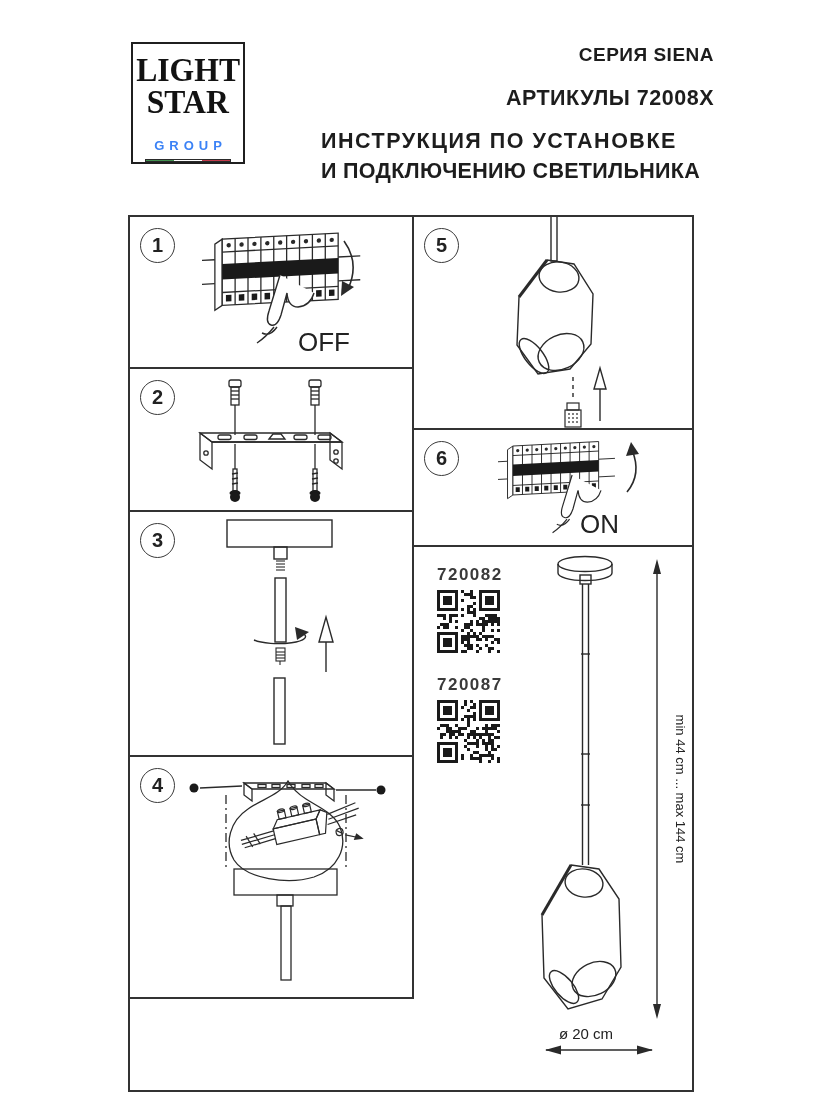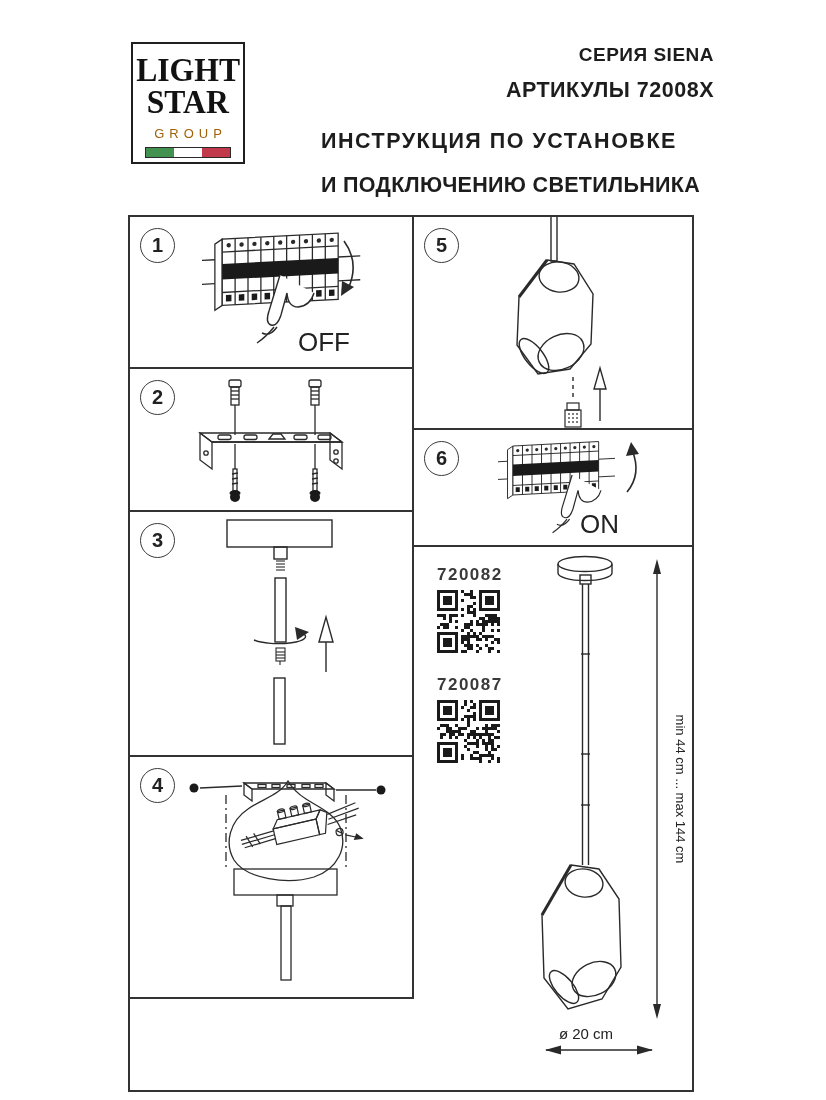--- a/index.html
+++ b/index.html
@@ -3,30 +3,30 @@
 <meta charset="utf-8">
 <style>
   html,body{margin:0;padding:0;background:#fff;}
   .page{position:relative;width:826px;height:1100px;background:#fff;outline:1px solid #d8d8d8;
         font-family:"Liberation Sans","DejaVu Sans",sans-serif;color:#1d1d1d;overflow:hidden;}
   
   .logo-box{position:absolute;left:131px;top:42px;width:114px;height:122px;border:2px solid #1f1f1f;
             display:flex;flex-direction:column;align-items:center;justify-content:flex-start;padding-top:8px;box-sizing:border-box;}
   .logo-word{font-family:"Liberation Serif","DejaVu Serif",serif;font-weight:700;font-size:33px;line-height:36px;
              letter-spacing:0px;color:#121212;transform:scaleX(.96);}
-  .logo-group{font-size:13px;letter-spacing:5px;color:#a16207;margin-top:6px;margin-left:5px;}
+  .logo-group{font-size:13px;letter-spacing:5px;color:#3b82f6;margin-top:18px;margin-left:5px;font-weight:bold;}
   .logo-flag{display:flex;width:84px;height:9px;border:1.5px solid #2a2a2a;margin-top:6px;}
   .logo-flag span{flex:1;}
   
   .hdr{position:absolute;right:112px;top:44px;text-align:right;}
   .hdr-series{font-size:19px;font-weight:700;letter-spacing:.5px;}
-  .hdr-articles{font-size:21.5px;font-weight:700;margin-top:12px;letter-spacing:.5px;}
+  .hdr-articles{font-size:21.5px;font-weight:700;margin-top:20px;letter-spacing:.5px;}
   .hdr-title{position:absolute;right:126px;top:129px;text-align:left;font-weight:700;}
   .hdr-title .l1{font-size:21.5px;letter-spacing:1.5px;}
-  .hdr-title .l2{font-size:21.5px;letter-spacing:.3px;margin-top:19px;}
+  .hdr-title .l2{font-size:21.5px;letter-spacing:.3px;margin-top:5px;}
   
   .frame{position:absolute;left:128px;top:215px;width:566px;height:877px;border:2px solid #333;box-sizing:border-box;}
   .cell{position:absolute;box-sizing:border-box;}
   .bb{border-bottom:2px solid #333;}
   .divider{position:absolute;left:282px;top:0;width:0;height:782px;border-left:2px solid #333;}
   .stepnum{position:absolute;left:10px;top:11px;width:33px;height:33px;border:1.7px solid #3a3a3a;border-radius:50%;
            display:flex;align-items:center;justify-content:center;font-size:20px;font-weight:600;color:#222;background:#fff;z-index:2;}
   svg{display:block;}
   .art{position:absolute;left:0;top:0;}
   text{font-family:"Liberation Sans","DejaVu Sans",sans-serif;}

